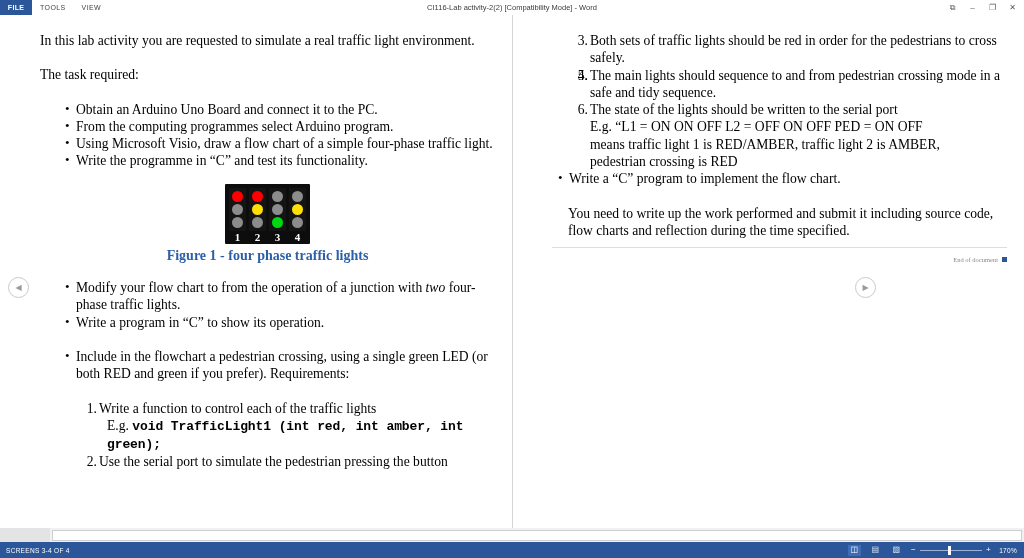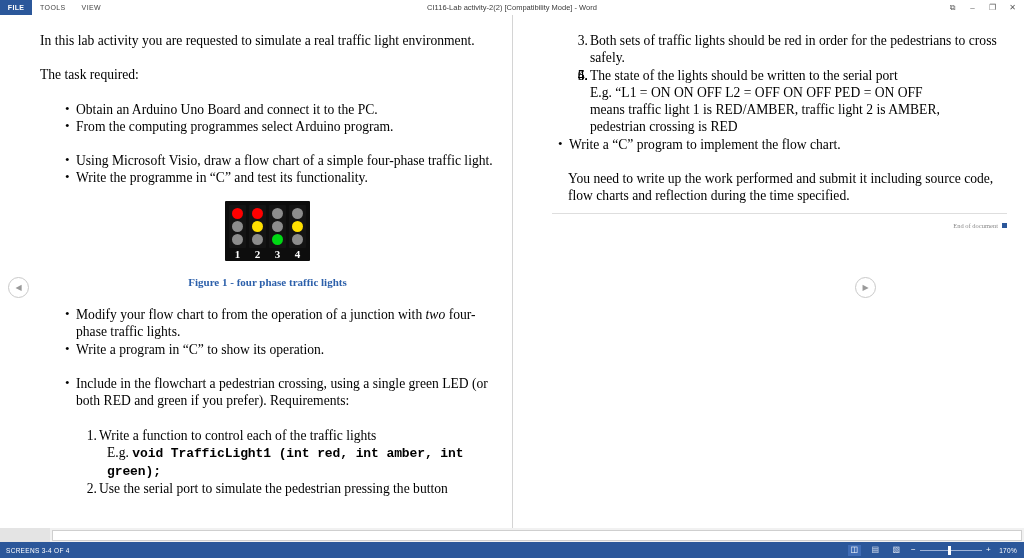--- a/index.html
+++ b/index.html
@@ -135,23 +135,23 @@
   .phase-num {
     color: #ffffff;
     font-family: "Liberation Serif", serif;
     font-weight: bold;
     font-size: 11px;
     line-height: 12px;
   }
   .fig-caption {
     font-family: "Liberation Serif", serif;
     font-weight: bold;
-    font-size: 11px;
+    font-size: 14px;
     color: #2b5faa;
-    margin-top: 13px;
+    margin-top: 3px;
   }
 
   
   .eod-rule {
     border-top: 1px solid #dedede;
     margin-top: 8px;
   }
   .eod {
     display: flex; align-items: center; justify-content: flex-end;
     gap: 4px;
@@ -246,21 +246,21 @@
 
       <p class="para">In this lab activity you are requested to simulate a real traffic light environment.</p>
 
       <p class="para" style="margin-top:17px;">The task required:</p>
 
       <ul class="b" style="margin-top:17px; padding-left:23px;">
         <li>Obtain an Arduino Uno Board and connect it to the PC.</li>
         <li>From the computing programmes select Arduino program.</li>
       </ul>
 
-      <ul class="b" style="margin-top:17px; padding-left:23px;">
+      <ul class="b" style="padding-left:23px;">
         <li>Using Microsoft Visio, draw a flow chart of a simple four-phase traffic light.</li>
         <li>Write the programme in “C” and test its functionality.</li>
       </ul>
 
       <div class="figure-wrap" style="margin-top:14px;">
         <div class="traffic-box">
           <div class="phases">
 
             <div class="phase">
               <div class="lamp-col">
@@ -336,20 +336,21 @@
       <ol class="n" style="padding-left:20px;">
         <li>
           <span class="num">3.</span>
           <span>Both sets of traffic lights should be red in order for the pedestrians to cross safely.</span>
         </li>
         <li>
           <span class="num">4.</span>
         </li>
         <li>
           <span class="num">5.</span>
+          <span>The main lights should sequence to and from pedestrian crossing mode in a safe and tidy sequence.</span>
         </li>
         <li>
           <span class="num">6.</span>
           <span>The state of the lights should be written to the serial port</span>
           <div>E.g. “L1 =  ON  ON  OFF   L2 = OFF ON  OFF      PED = ON OFF</div>
           <div>means traffic light 1 is RED/AMBER, traffic light 2 is AMBER,</div>
           <div>pedestrian crossing is RED</div>
         </li>
       </ol>
 

